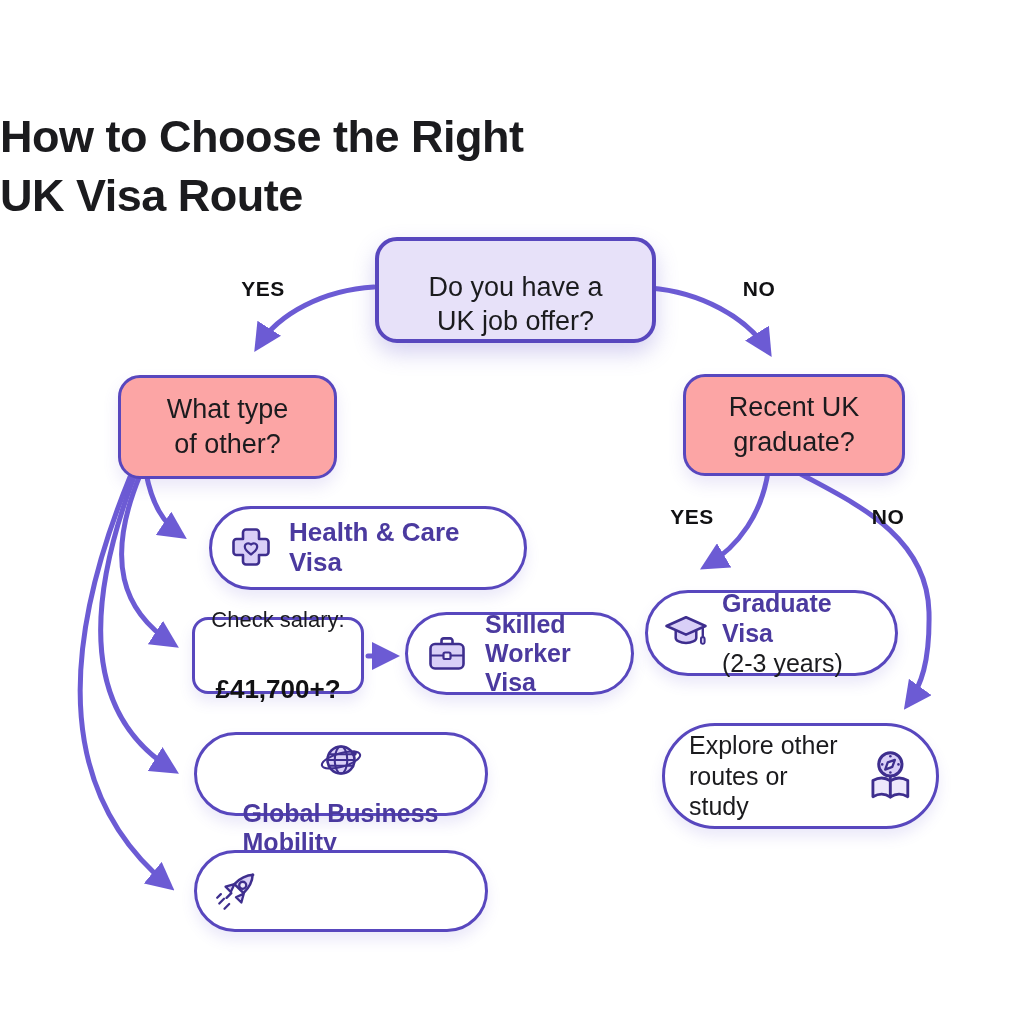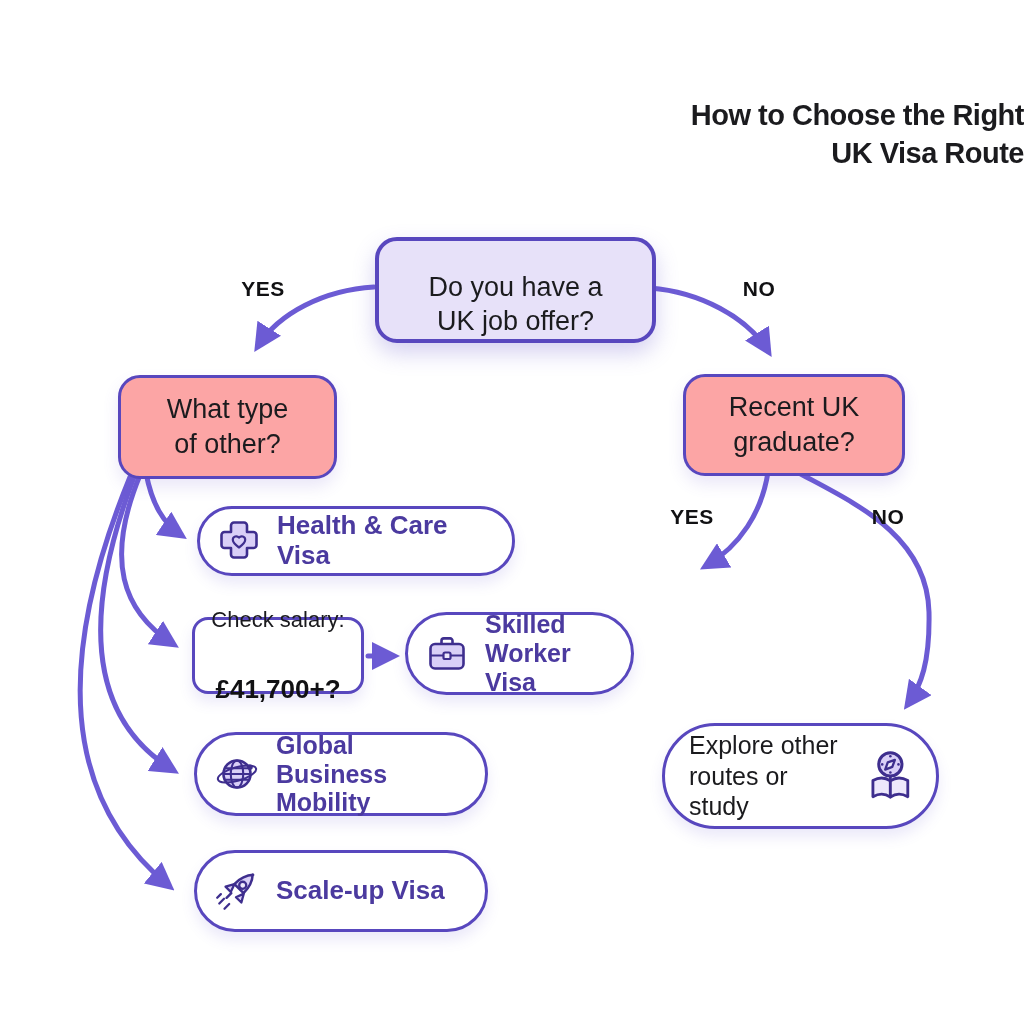--- a/index.html
+++ b/index.html
@@ -11,22 +11,22 @@
     --iconfill:#D9CFF7;
     --iconstroke:#3E2E8E;
   }
   html,body{margin:0;padding:0;background:#ffffff;}
   body{font-family:"Liberation Sans", sans-serif;}
   #canvas{position:relative;width:1024px;height:1024px;background:#ffffff;overflow:hidden;}
 
   #arrow-layer{position:absolute;inset:0;width:1024px;height:1024px;pointer-events:none;}
   #arrow-layer path.flow{fill:none;stroke:var(--arrow);stroke-width:5;stroke-linecap:round;}
 
-  .title{position:absolute;top:78px;left:0;right:0;text-align:right;
-         font-size:29px;font-weight:600;letter-spacing:-0.5px;line-height:1.3;color:var(--dark);}
+  .title{position:absolute;top:78px;left:0;right:0;text-align:left;
+         font-size:45px;font-weight:600;letter-spacing:-0.5px;line-height:1.3;color:var(--dark);}
   .title .ln{display:block;}
 
   .q-box{position:absolute;display:flex;align-items:center;justify-content:center;text-align:center;
          background:#fca5a5;border:3.5px solid var(--border);border-radius:22px;
          font-size:27px;font-weight:500;color:var(--dark);line-height:1.28;
          box-shadow:0 8px 16px rgba(104,88,205,0.14);}
   .q-box .ln{display:block;}
 
   #root-box{left:375px;top:237px;width:273px;height:98px;background:var(--lav);
             border-width:4px;box-shadow:0 10px 22px rgba(104,88,205,0.28);align-items:flex-end;}
@@ -41,32 +41,32 @@
   #lbl-no-grad{left:840px;top:505px;width:96px;}
 
   .pill{position:absolute;display:flex;align-items:center;gap:14px;
         background:#ffffff;border:3.5px solid var(--border);border-radius:999px;
         padding:0 16px 0 15px;box-sizing:border-box;
         box-shadow:0 8px 14px rgba(104,88,205,0.13);}
   .pill .icon{flex:0 0 auto;display:flex;align-items:center;justify-content:center;}
   .pill-label{font-weight:700;color:var(--ptext);line-height:1.15;}
   .pill-label .ln{display:block;}
 
-  #pill-health{left:197px;top:506px;width:318px;height:70px;}
+  #pill-health{left:209px;top:506px;width:318px;height:84px;}
   #pill-health .pill-label{font-size:26px;}
 
   #box-salary{left:192px;top:617px;width:172px;height:77px;border-radius:16px;
               flex-direction:column;justify-content:center;gap:1px;padding:0;text-align:center;}
   #box-salary .sal-1{display:block;font-size:22px;font-weight:400;color:var(--dark);}
   #box-salary .sal-2{display:block;font-size:26px;font-weight:700;color:#111113;margin-top:40px;}
 
   #pill-skilled{left:405px;top:612px;width:229px;height:83px;}
   #pill-skilled .pill-label{font-size:25px;}
 
-  #pill-global{left:194px;top:732px;width:294px;height:84px;}
+  #pill-global{left:194px;top:732px;width:294px;height:84px;flex-direction:column;}
   #pill-global .pill-label{font-size:25px;}
 
   #pill-scale{left:194px;top:850px;width:294px;height:82px;}
   #pill-scale .pill-label{font-size:26px;}
 
   #pill-grad{left:645px;top:590px;width:253px;height:86px;gap:10px;padding-left:12px;}
   #pill-grad .grad-title{display:block;font-size:25px;font-weight:700;color:var(--ptext);line-height:1.2;}
   #pill-grad .grad-sub{display:block;font-size:25px;font-weight:400;color:var(--dark);line-height:1.2;}
 
   #pill-explore{left:662px;top:723px;width:277px;height:106px;border-radius:54px;
@@ -178,23 +178,36 @@
     <span class="icon">
       <svg width="50" height="50" viewBox="0 0 48 48">
         <path d="M39.5 8.5 c-6.5 0.3 -13 3.8 -18 8.8 l8.8 8.8 c5-5 8.5-11.5 8.8-18 z" fill="#D9CFF7" stroke="#3E2E8E" stroke-width="2.4" stroke-linejoin="round"></path>
         <circle cx="29.5" cy="18.5" r="3.4" fill="#EDE8FB" stroke="#3E2E8E" stroke-width="2.2"></circle>
         <path d="M21.5 17.5 l-8.5 2.3 5 5.2 z" fill="#D9CFF7" stroke="#3E2E8E" stroke-width="2.2" stroke-linejoin="round"></path>
         <path d="M30.5 26.5 l-2.3 8.5 -5.2 -5 z" fill="#D9CFF7" stroke="#3E2E8E" stroke-width="2.2" stroke-linejoin="round"></path>
         <path d="M18.5 26 l-4.5 4.5" fill="none" stroke="#3E2E8E" stroke-width="2.4" stroke-linecap="round"></path>
         <path d="M11.5 31.5 l-4.5 4.5 M16.5 36.5 l-4.5 4.5 M8.5 27 l-3.5 3.5" fill="none" stroke="#3E2E8E" stroke-width="2.2" stroke-linecap="round"></path>
       </svg>
     </span>
-    <span class="pill-label">Scale-up Visa</span>
-  </div>
-
+  </div>
+
+  <div class="pill" id="pill-grad">
+    <span class="icon">
+      <svg width="52" height="52" viewBox="0 0 48 48">
+        <path d="M14.5 22 v6.5 c0 2.6 4.3 4.7 9.5 4.7 s9.5 -2.1 9.5 -4.7 V22" fill="#D9CFF7" stroke="#3E2E8E" stroke-width="2.3"></path>
+        <path d="M24 9.5 L42 17.5 L24 25.5 L6 17.5 z" fill="#D9CFF7" stroke="#3E2E8E" stroke-width="2.4" stroke-linejoin="round"></path>
+        <path d="M39.5 19 v9" fill="none" stroke="#3E2E8E" stroke-width="2.2" stroke-linecap="round"></path>
+        <rect x="37.8" y="28" width="3.4" height="6" rx="1.4" fill="#D9CFF7" stroke="#3E2E8E" stroke-width="1.8"></rect>
+      </svg>
+    </span>
+    <span>
+      <span class="grad-title">Graduate Visa</span>
+      <span class="grad-sub">(2-3 years)</span>
+    </span>
+  </div>
 
   <div class="pill" id="pill-explore">
     <span class="exp-text">
       <span class="ln">Explore other</span>
       <span class="ln">routes or study</span>
     </span>
     <span class="icon">
       <svg width="62" height="62" viewBox="0 0 48 48">
         <path d="M10 27.5 c4.5 -2.5 9.5 -2.5 13.5 0.3 v12.5 c-4 -2.8 -9 -2.8 -13.5 -0.3 z" fill="#EDE8FB" stroke="#3E2E8E" stroke-width="2.2" stroke-linejoin="round"></path>
         <path d="M37 27.5 c-4.5 -2.5 -9.5 -2.5 -13.5 0.3 v12.5 c4 -2.8 9 -2.8 13.5 -0.3 z" fill="#EDE8FB" stroke="#3E2E8E" stroke-width="2.2" stroke-linejoin="round"></path>

